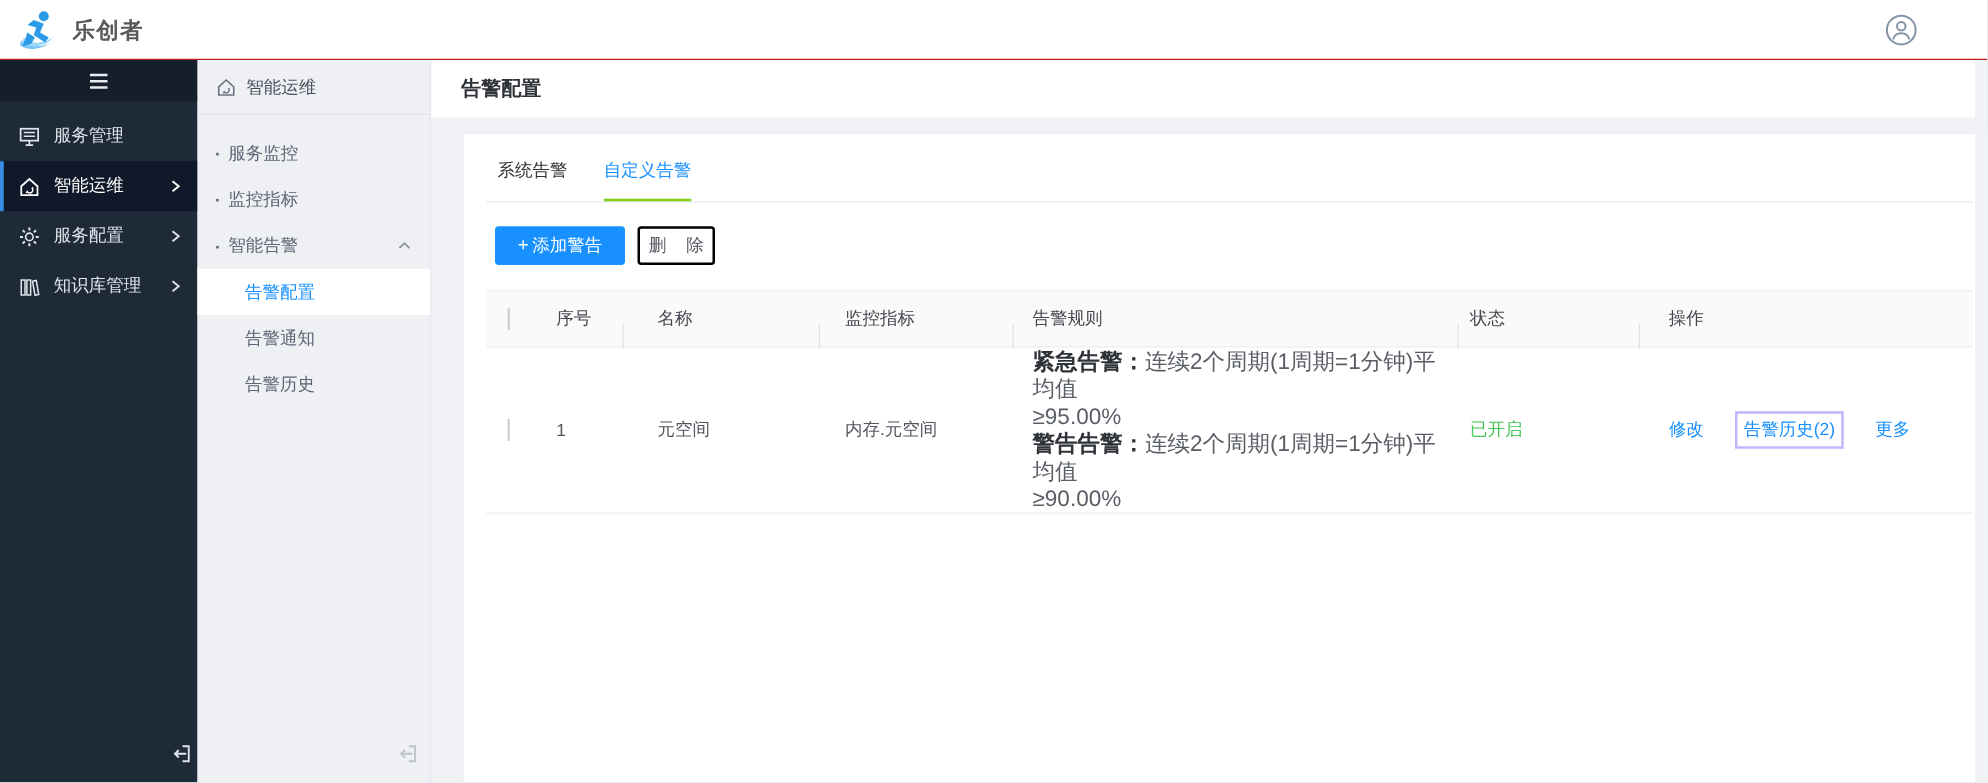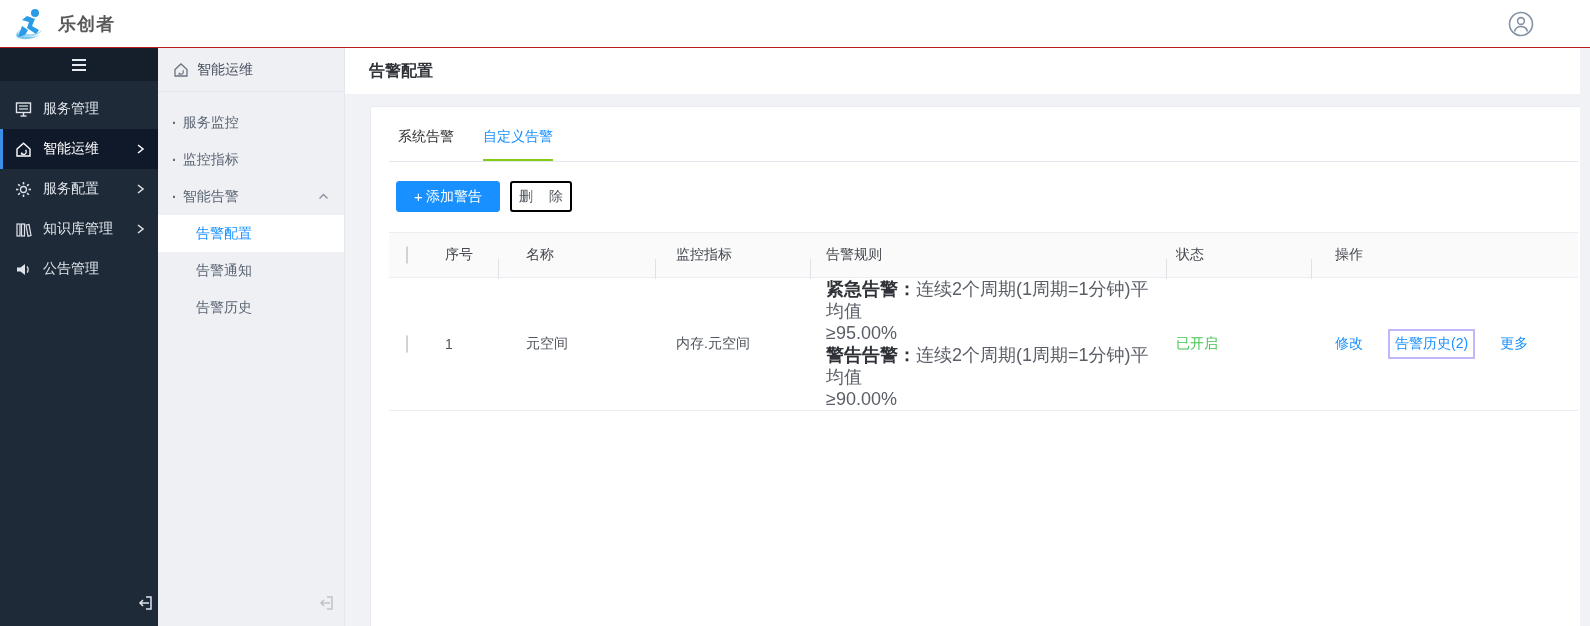--- a/index.html
+++ b/index.html
@@ -186,29 +186,20 @@
             </svg>
         </span>
         <span>知识库管理</span>
         <span class="chev">
           <svg viewBox="0 0 12 12">
               <path d="M4 2 L9 6 L4 10" fill="none" stroke="#dfe4ea" stroke-width="1.5"></path>
             </svg>
         </span>
       </div>
 
-      <div class="nav-item">
-        <span class="ico">
-          <svg viewBox="0 0 17 17">
-              <path d="M2 6.5 H5.5 L10 3 V14 L5.5 10.5 H2 Z" fill="#dfe4ea"></path>
-              <path d="M12 5.5 C13.5 6.8 13.5 10.2 12 11.5" fill="none" stroke="#dfe4ea" stroke-width="1.3"></path>
-            </svg>
-        </span>
-        <span>公告管理</span>
-      </div>
     </div>
 
     <div class="side-collapse">
       <svg viewBox="0 0 18 18">
         <path d="M9 3 H14 V15 H9" fill="none" stroke="#dfe4ea" stroke-width="1.5"></path>
         <path d="M12 9 H3 M6 6 L3 9 L6 12" fill="none" stroke="#dfe4ea" stroke-width="1.5"></path>
       </svg>
     </div>
   </div>
 

